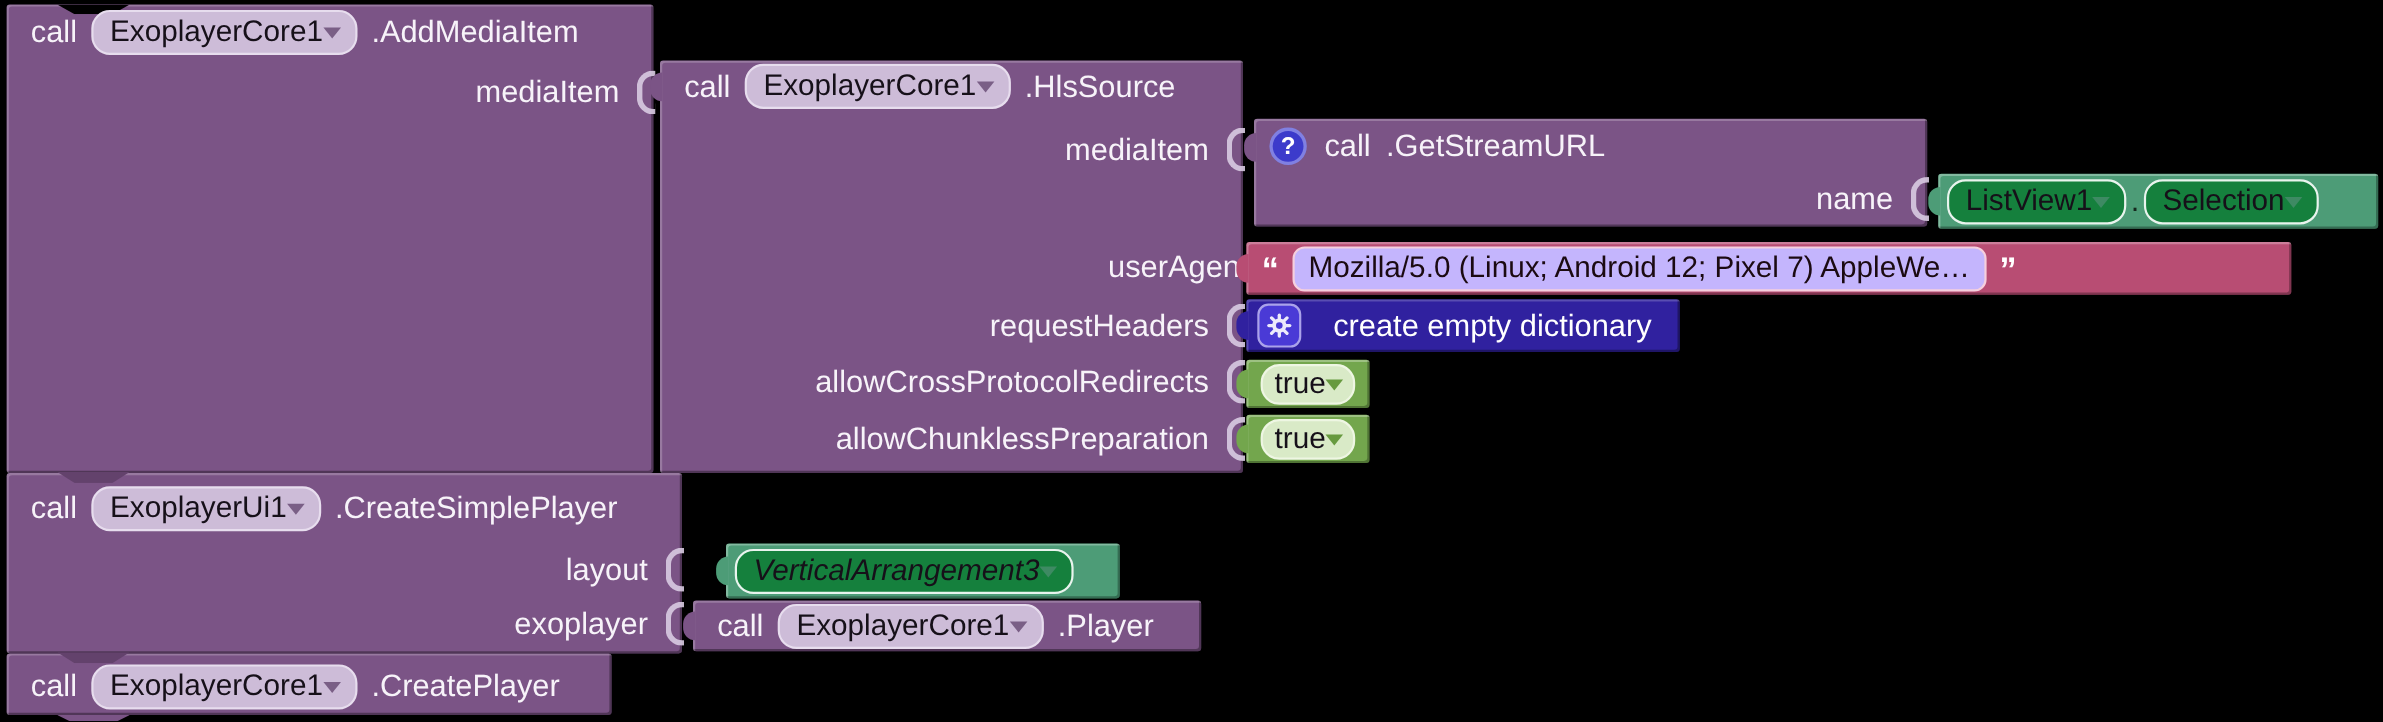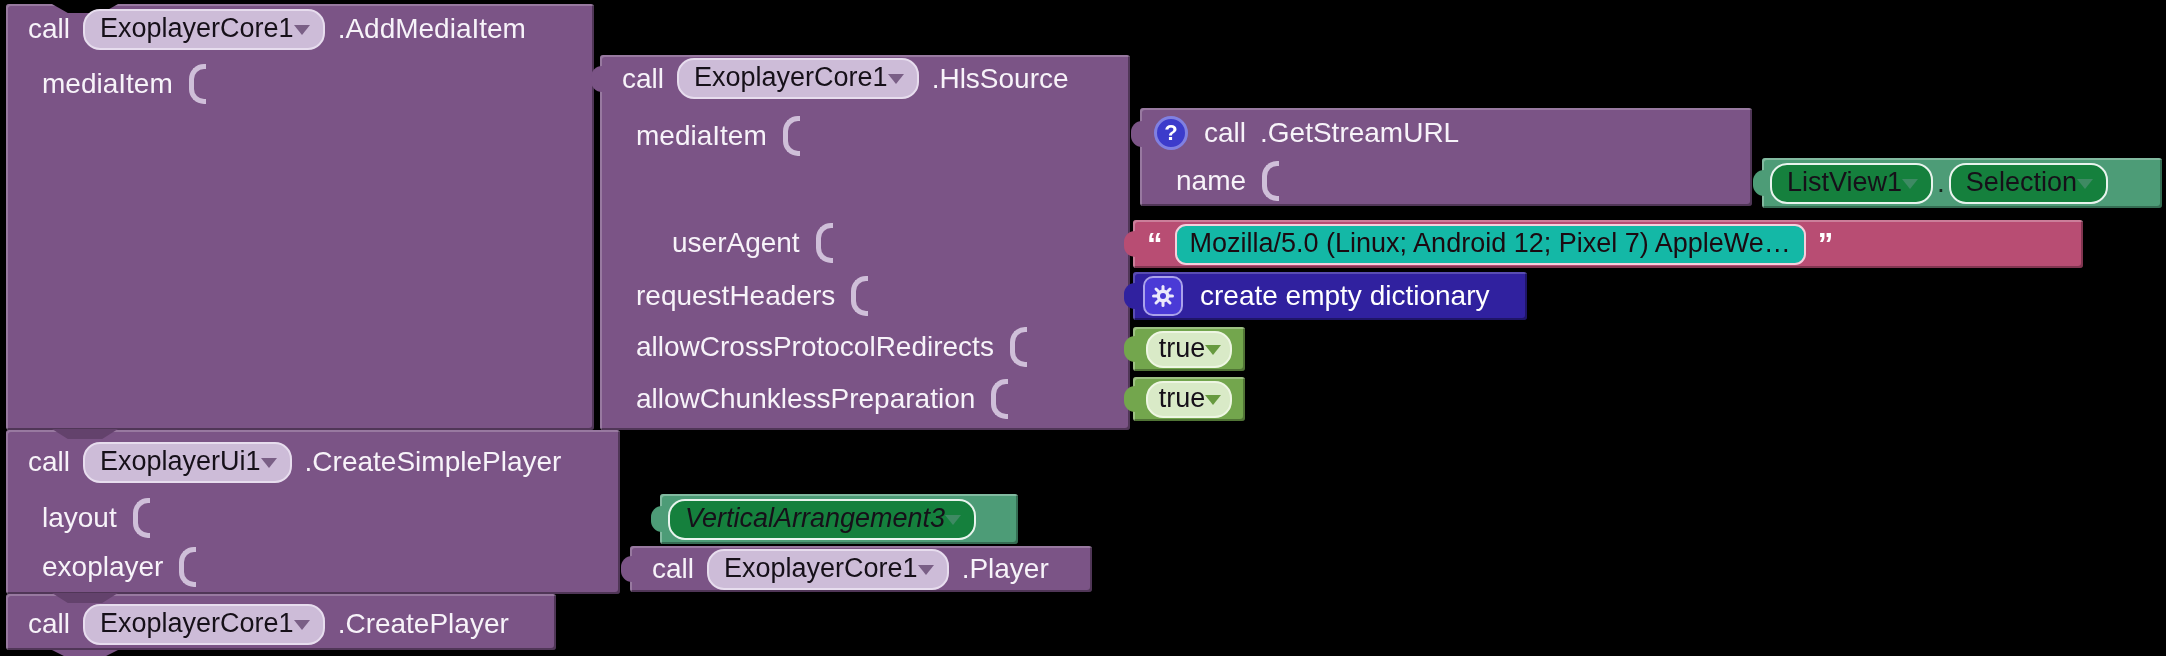--- a/index.html
+++ b/index.html
@@ -3,25 +3,25 @@
 <meta charset="utf-8">
 <style>
   html,body{margin:0;padding:0;background:#000;}
   .canvas{position:relative;width:2166px;height:656px;background:#000;overflow:hidden;
           font-family:"Liberation Sans",sans-serif;-webkit-font-smoothing:antialiased;}
   .blk{position:absolute;box-sizing:border-box;border-radius:3px;}
   .purple{background:#7b5486;box-shadow:inset 2px 2px 0 rgba(255,255,255,.22), inset -2px -2px 0 rgba(0,0,0,.35);}
   .greenc{background:#4d9c77;box-shadow:inset 2px 2px 0 rgba(255,255,255,.30), inset -2px -2px 0 rgba(0,0,0,.30);}
   .logic{background:#73a64d;box-shadow:inset 2px 2px 0 rgba(255,255,255,.30), inset -2px -2px 0 rgba(0,0,0,.30);}
   .textb{background:#b84d73;box-shadow:inset 2px 2px 0 rgba(255,255,255,.28), inset -2px -2px 0 rgba(0,0,0,.30);}
-  .dictb{background:#30219f;box-shadow:inset 2px 2px 0 rgba(255,255,255,.20), inset -2px -2px 0 rgba(0,0,0,.35);}
+  .dictb{background:#30219f;box-shadow:inset 2px 2px 0 rgba(255,255,255,.20), inset -2px -2px 0 rgba(0,0,0,.35);gap:12px;}
 
   .hdr{position:absolute;left:0;top:0;display:flex;align-items:center;gap:13px;padding-left:22px;width:100%;box-sizing:border-box;}
   .kw,.mth,.arglabel{color:#f7f3f9;font-size:28px;white-space:nowrap;}
-  .row{position:absolute;left:0;width:100%;display:flex;align-items:center;box-sizing:border-box;padding-left:36px;}
+  .row{position:absolute;left:0;width:100%;display:flex;align-items:center;justify-content:flex-end;box-sizing:border-box;padding-left:36px;}
 
   .pill{display:inline-flex;align-items:center;background:#cdbcd8;border:2px solid #e7ddee;
         border-radius:17px;padding:2px 13px 4px 15px;font-size:27px;color:#161019;white-space:nowrap;}
   .pill .txt{display:inline-block;}
   .dd{width:0;height:0;border-left:8px solid transparent;border-right:8px solid transparent;border-top:10px solid #7a5f86;margin-top:3px;}
   .gpill{background:#15803d;border-color:#e9f4ee;}
   .gpill-dd{border-top-color:#3e8a63;}
   .tpill{background:#d9eac7;border-color:#eef6e3;}
   .tpill-dd{border-top-color:#679a3f;}
 
@@ -41,21 +41,21 @@
               clip-path:polygon(0 0,100% 0,82% 100%,18% 100%);}
 
   .helpc{width:34px;height:34px;border-radius:50%;background:#3c3bcb;border:3px solid #8080e2;color:#fff;
          font-weight:bold;font-size:22px;display:flex;align-items:center;justify-content:center;
          box-sizing:border-box;margin-right:2px;flex:0 0 auto;}
   .geartile{width:40px;height:40px;background:#4a3ad6;border:2px solid #aaa2ea;border-radius:10px;
             display:flex;align-items:center;justify-content:center;margin-right:17px;flex:0 0 auto;box-sizing:border-box;}
   .dictlbl{color:#fff;font-size:28px;white-space:nowrap;}
 
   .quote{color:#fff;font-size:31px;font-weight:bold;line-height:1;flex:0 0 auto;}
-  .txtfield{background:#14b8a6;border:2px solid #f6cfdd;border-radius:11px;padding:2px 13px 4px 13px;
+  .txtfield{background:#c4b5fd;border:2px solid #f6cfdd;border-radius:11px;padding:2px 13px 4px 13px;
             font-size:27px;color:#1b0a11;white-space:nowrap;overflow:hidden;max-width:826px;margin:0 12px;}
   .dot-sep{color:#15271d;font-size:28px;margin:0 4px;}
 </style>
 </head>
 <body>
 
 <div class="canvas">
 
   <div class="blk purple" style="left:6px;top:4px;width:588px;height:426px;">
     <span class="notch-black"></span>

